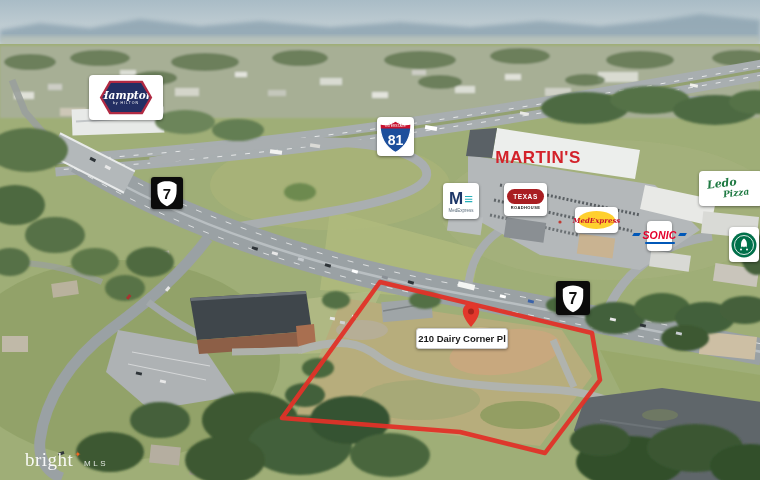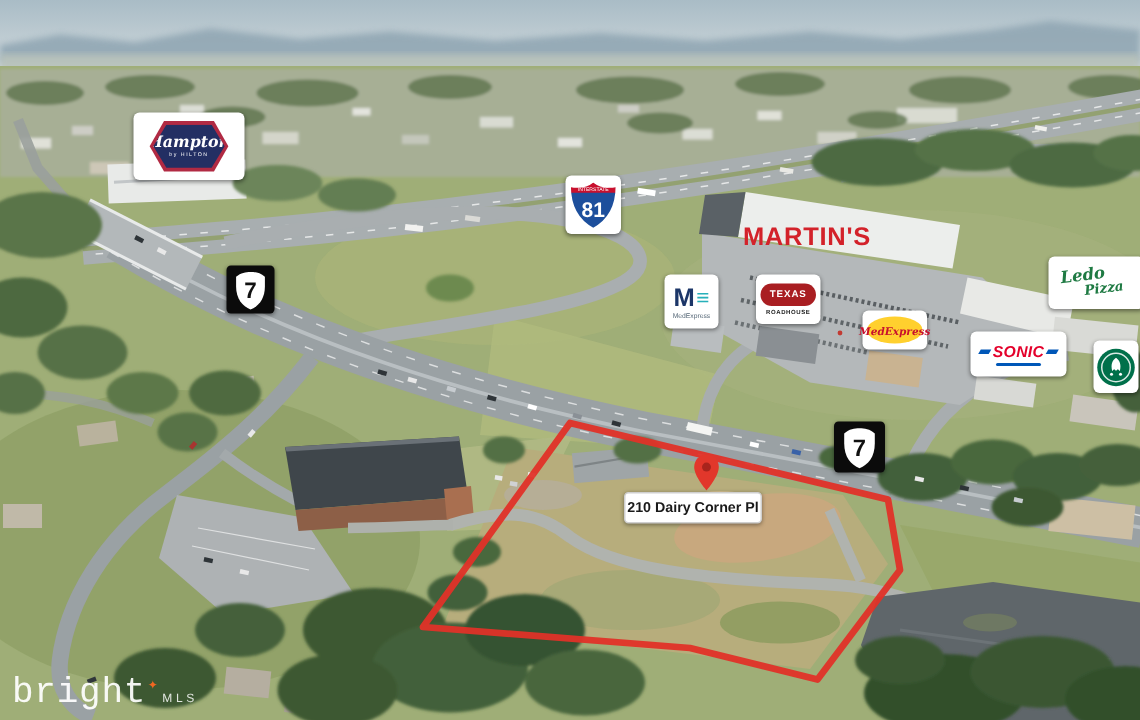--- a/index.html
+++ b/index.html
@@ -28,40 +28,40 @@
   .medx-name{font-size:4.5px;color:#5a6b7a;margin-top:1px;}
   
   .roadhouse{left:504px;top:183px;width:43px;height:29px;flex-direction:column;padding:2px 0;}
   .rh-oval{width:37px;height:15px;background:#a91e22;border-radius:8px;color:#fff;font-weight:800;font-size:6.5px;letter-spacing:.6px;display:flex;align-items:center;justify-content:center;}
   .rh-sub{font-size:4px;font-weight:800;color:#222;margin-top:1.5px;letter-spacing:.4px;}
   
   .bojangles{left:575px;top:207px;width:43px;height:26px;}
   .boj-oval{width:37px;height:18px;background:#ffd02e;border-radius:50%;display:flex;align-items:center;justify-content:center;}
   .boj-script{font-family:"DejaVu Serif",serif;font-style:italic;font-weight:bold;font-size:7px;color:#c8102e;}
   
-  .sonic{left:647px;top:221px;width:64px;height:30px;flex-direction:column;text-align:right;}
+  .sonic{left:647px;top:221px;width:25px;height:30px;flex-direction:column;text-align:right;}
   .sonic-row{display:flex;align-items:center;}
   .sonic-wing{width:7px;height:3px;background:#0057b8;transform:skewX(-30deg);}
   .sonic-word{color:#e4002b;font-weight:800;font-style:italic;font-size:10.5px;letter-spacing:.2px;margin:0 2px;}
   .sonic-under{width:30px;height:2px;background:#0057b8;border-radius:2px;margin-top:1px;}
   
   .ledo{left:699px;top:171px;width:56px;height:35px;flex-direction:column;align-items:flex-start;padding-left:8px;}
   .ledo-l1{font-family:"DejaVu Serif",serif;font-style:italic;font-weight:bold;color:#1f7a43;font-size:11px;line-height:10px;transform:rotate(-7deg);}
   .ledo-l2{font-family:"DejaVu Serif",serif;font-style:italic;font-weight:bold;color:#1f7a43;font-size:9px;line-height:9px;margin-left:16px;transform:rotate(-7deg);}
   
   .sbux{left:729px;top:227px;width:30px;height:35px;}
   
   .walgreens{left:210px;top:282px;width:102px;height:31px;}
   .wal-script{font-family:"DejaVu Serif",serif;font-style:italic;font-weight:bold;font-size:15.5px;color:#e31837;letter-spacing:.3px;}
   
   .pin{position:absolute;left:462px;top:302px;width:18px;height:26px;}
   .addr{position:absolute;left:416px;top:328px;width:90px;height:19px;background:#fff;border:1px solid #cfcfcf;border-radius:3px;box-shadow:0 1px 3px rgba(0,0,0,.4);display:flex;align-items:center;justify-content:center;font-weight:bold;font-size:9.5px;color:#1a1a1a;}
   
   .wm{position:absolute;left:8px;top:449px;display:flex;align-items:baseline;color:rgba(255,255,255,.93);}
-  .wm-brand{font-family:Liberation Mono, monospace;font-size:24px;letter-spacing:.5px;}
+  .wm-brand{font-family:Liberation Serif, serif;font-size:19px;letter-spacing:.5px;margin-left:17px;}
   .wm-star{color:#f26722;font-size:8px;margin-left:1px;transform:translateY(-9px);}
   .wm-mls{font-size:8px;letter-spacing:2.5px;margin-left:3px;color:rgba(255,255,255,.85);}
 </style>
 </head>
 <body>
 
 <div id="stage">
 
   <svg id="aerial" viewBox="0 0 760 480">
     <defs>

